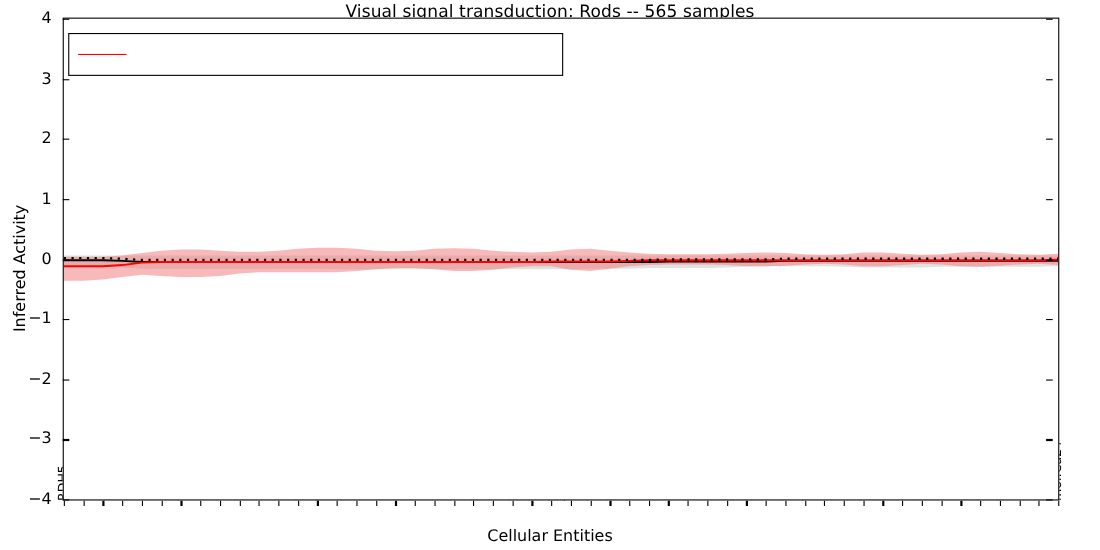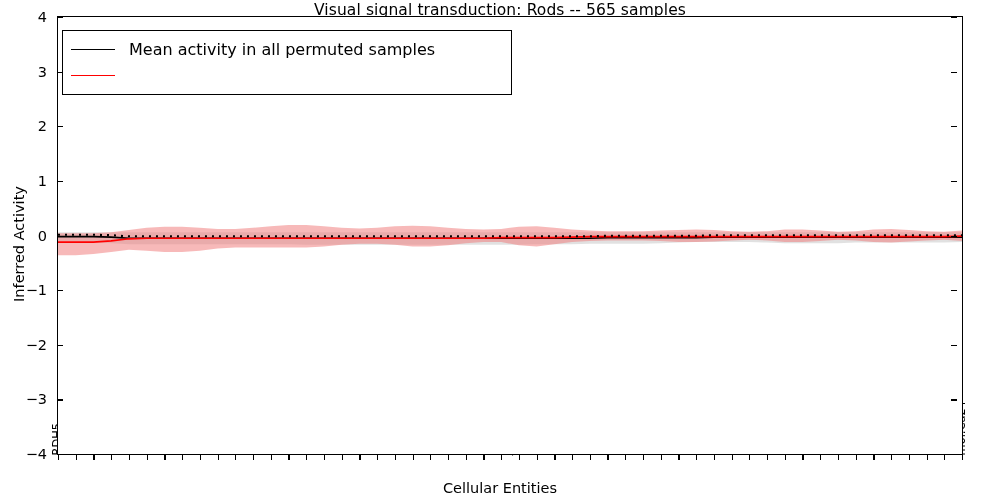--- a/index.html
+++ b/index.html
@@ -189,24 +189,20 @@
           <path d="M 0.00 216.31 L 17.73 216.31 L 35.45 216.31 L 53.18 215.22 L 70.90 213.04 L 88.63 210.85 L 106.35 209.76 L 124.08 209.76 L 141.80 210.85 L 159.53 211.94 L 177.25 211.94 L 194.98 210.85 L 212.71 209.21 L 230.43 208.12 L 248.16 208.12 L 265.88 209.21 L 283.61 210.85 L 301.33 211.40 L 319.06 210.85 L 336.78 209.21 L 354.51 208.67 L 372.24 209.21 L 389.96 210.85 L 407.69 211.94 L 425.41 212.49 L 443.14 211.94 L 460.86 209.76 L 478.59 209.21 L 496.31 210.85 L 514.04 212.49 L 531.76 213.58 L 549.49 214.13 L 567.22 214.13 L 584.94 214.13 L 602.67 213.58 L 620.39 213.04 L 638.12 212.49 L 655.84 213.04 L 673.57 214.13 L 691.29 214.68 L 709.02 214.13 L 726.75 212.49 L 744.47 212.49 L 762.20 213.58 L 779.92 214.68 L 797.65 214.13 L 815.37 212.49 L 833.10 211.94 L 850.82 213.04 L 868.55 214.13 L 886.27 214.68 L 904.00 213.58 L 904.00 223.96 L 886.27 222.87 L 868.55 223.42 L 850.82 224.51 L 833.10 225.60 L 815.37 225.06 L 797.65 223.42 L 779.92 222.87 L 762.20 223.96 L 744.47 225.06 L 726.75 225.06 L 709.02 223.42 L 691.29 222.87 L 673.57 223.42 L 655.84 224.51 L 638.12 225.06 L 620.39 225.06 L 602.67 223.96 L 584.94 223.42 L 567.22 223.42 L 549.49 223.42 L 531.76 223.96 L 514.04 225.06 L 496.31 227.24 L 478.59 229.43 L 460.86 228.33 L 443.14 225.06 L 425.41 225.06 L 407.69 226.15 L 389.96 228.33 L 372.24 229.43 L 354.51 229.43 L 336.78 227.79 L 319.06 226.69 L 301.33 226.69 L 283.61 227.79 L 265.88 229.43 L 248.16 230.52 L 230.43 230.52 L 212.71 230.52 L 194.98 230.52 L 177.25 230.52 L 159.53 231.61 L 141.80 233.80 L 124.08 234.89 L 106.35 234.89 L 88.63 233.80 L 70.90 232.70 L 53.18 234.89 L 35.45 237.07 L 17.73 238.17 L 0.00 238.17 Z" fill="#f08080" fill-opacity="0.55" stroke="none"></path>
           <path d="M 0.00 219.59 L 17.73 219.59 L 35.45 219.59 L 53.18 220.14 L 70.90 221.23 L 88.63 221.23 L 106.35 221.23 L 124.08 221.23 L 141.80 221.23 L 159.53 221.23 L 177.25 221.23 L 194.98 221.23 L 212.71 221.23 L 230.43 221.23 L 248.16 221.23 L 265.88 221.23 L 283.61 221.23 L 301.33 221.23 L 319.06 221.23 L 336.78 221.23 L 354.51 221.23 L 372.24 221.23 L 389.96 221.23 L 407.69 221.23 L 425.41 221.23 L 443.14 221.23 L 460.86 221.23 L 478.59 221.23 L 496.31 221.23 L 514.04 221.23 L 531.76 221.23 L 549.49 220.69 L 567.22 220.69 L 584.94 220.69 L 602.67 220.69 L 620.39 220.69 L 638.12 220.69 L 655.84 220.14 L 673.57 220.14 L 691.29 220.14 L 709.02 220.14 L 726.75 220.14 L 744.47 220.14 L 762.20 220.14 L 779.92 220.14 L 797.65 220.14 L 815.37 220.14 L 833.10 220.14 L 850.82 220.14 L 868.55 220.14 L 886.27 220.14 L 904.00 220.14" fill="none" stroke="#000000" stroke-width="1.7" vector-effect="non-scaling-stroke"></path>
           <path d="M 0.00 225.06 L 17.73 225.06 L 35.45 225.06 L 53.18 223.96 L 70.90 221.78 L 88.63 221.23 L 106.35 221.23 L 124.08 221.23 L 141.80 221.23 L 159.53 221.23 L 177.25 221.23 L 194.98 221.23 L 212.71 221.23 L 230.43 221.23 L 248.16 221.23 L 265.88 221.23 L 283.61 221.23 L 301.33 221.23 L 319.06 221.23 L 336.78 221.23 L 354.51 221.23 L 372.24 221.23 L 389.96 221.23 L 407.69 221.23 L 425.41 221.23 L 443.14 220.69 L 460.86 220.69 L 478.59 220.69 L 496.31 220.69 L 514.04 220.14 L 531.76 219.59 L 549.49 219.59 L 567.22 219.59 L 584.94 219.59 L 602.67 219.59 L 620.39 219.59 L 638.12 219.59 L 655.84 219.59 L 673.57 219.59 L 691.29 219.59 L 709.02 219.59 L 726.75 219.59 L 744.47 219.59 L 762.20 219.59 L 779.92 219.59 L 797.65 219.59 L 815.37 219.59 L 833.10 219.59 L 850.82 219.59 L 868.55 219.59 L 886.27 219.59 L 904.00 219.05" fill="none" stroke="#ff0000" stroke-width="1.7" vector-effect="non-scaling-stroke"></path>
           <path d="M 0.00 217.68 L 17.73 217.68 L 35.45 217.68 L 53.18 218.23 L 70.90 219.32 L 88.63 219.32 L 106.35 219.32 L 124.08 219.32 L 141.80 219.32 L 159.53 219.32 L 177.25 219.32 L 194.98 219.32 L 212.71 219.32 L 230.43 219.32 L 248.16 219.32 L 265.88 219.32 L 283.61 219.32 L 301.33 219.32 L 319.06 219.32 L 336.78 219.32 L 354.51 219.32 L 372.24 219.32 L 389.96 219.32 L 407.69 219.32 L 425.41 219.32 L 443.14 219.32 L 460.86 219.32 L 478.59 219.32 L 496.31 219.32 L 514.04 219.32 L 531.76 219.32 L 549.49 218.77 L 567.22 218.77 L 584.94 218.77 L 602.67 218.77 L 620.39 218.77 L 638.12 218.77 L 655.84 218.23 L 673.57 218.23 L 691.29 218.23 L 709.02 218.23 L 726.75 218.23 L 744.47 218.23 L 762.20 218.23 L 779.92 218.23 L 797.65 218.23 L 815.37 218.23 L 833.10 218.23 L 850.82 218.23 L 868.55 218.23 L 886.27 218.23 L 904.00 218.23" fill="none" stroke="#000000" stroke-width="2.1" stroke-dasharray="2,5" stroke-linecap="butt" vector-effect="non-scaling-stroke"></path>
         </svg>
     </div>
   </div>
 
   <div class="legend">
     <div class="legend-row">
-      <span class="legend-swatch" id="lg-sw-0" style="border-top-color: rgb(0, 0, 0);"></span>
-      <span class="legend-text">Mean activity in all permuted samples</span>
-    </div>
-    <div class="legend-row">
       <span class="legend-swatch" id="lg-sw-1" style="border-top-color: rgb(255, 0, 0);"></span>
     </div>
   </div>
 
 <div class="ytick-mark" style="top: 17px;"></div>
     <div class="ytick-mark inner" style="top: 17px;"></div>
     <div class="ytick-mark" style="top: 71.625px;"></div>
     <div class="ytick-mark inner" style="top: 71.625px;"></div>
     <div class="ytick-mark" style="top: 126.25px;"></div>
     <div class="ytick-mark inner" style="top: 126.25px;"></div>

